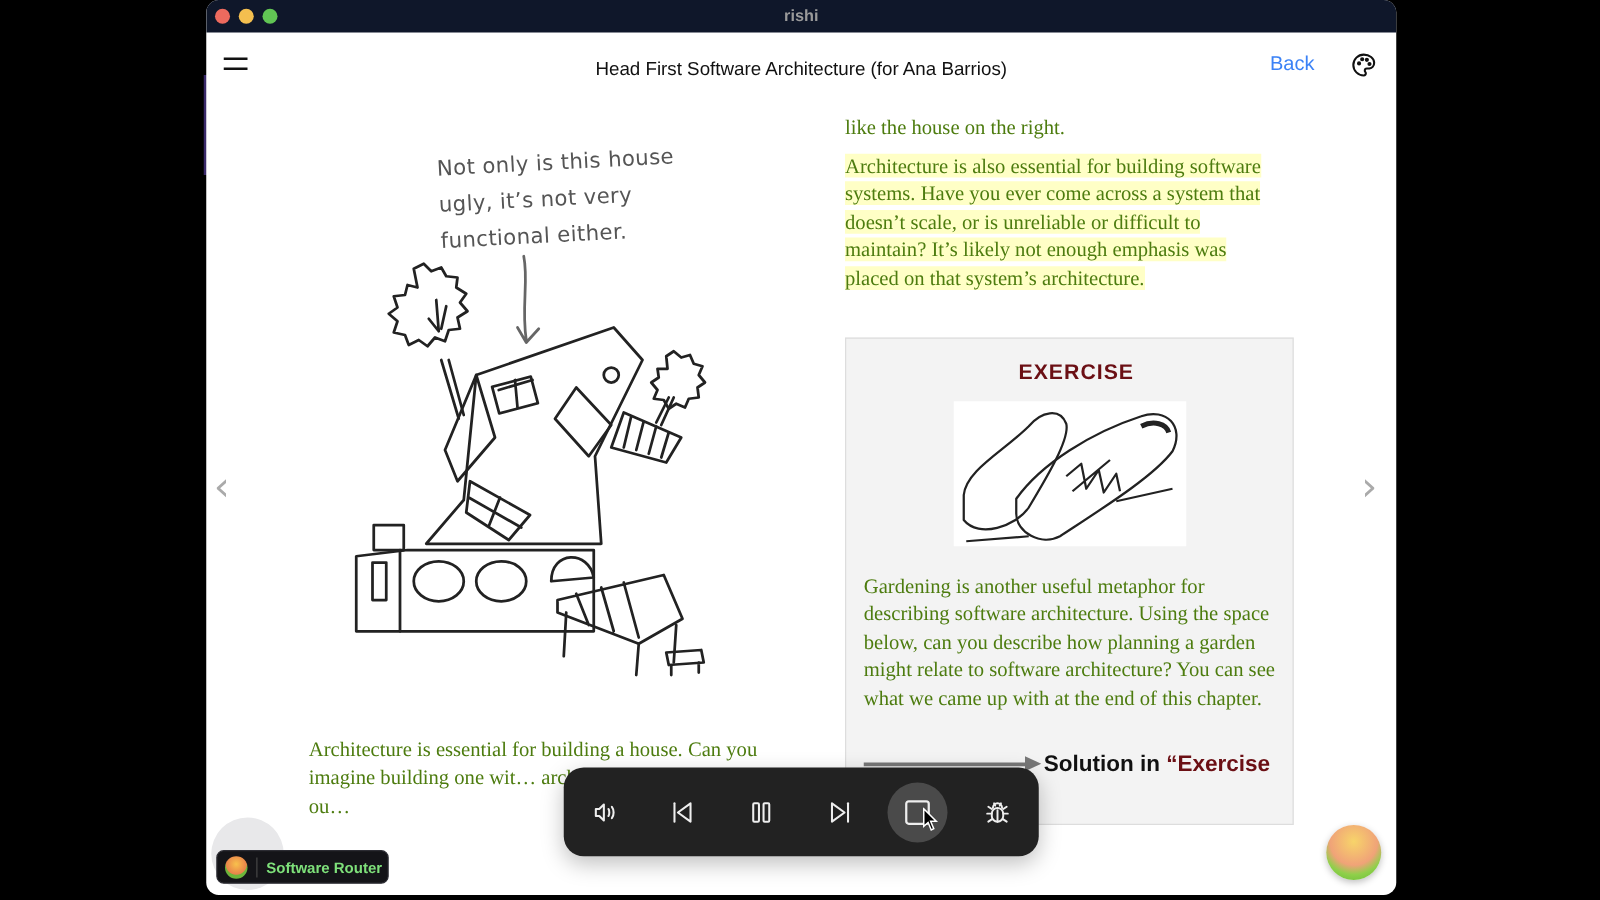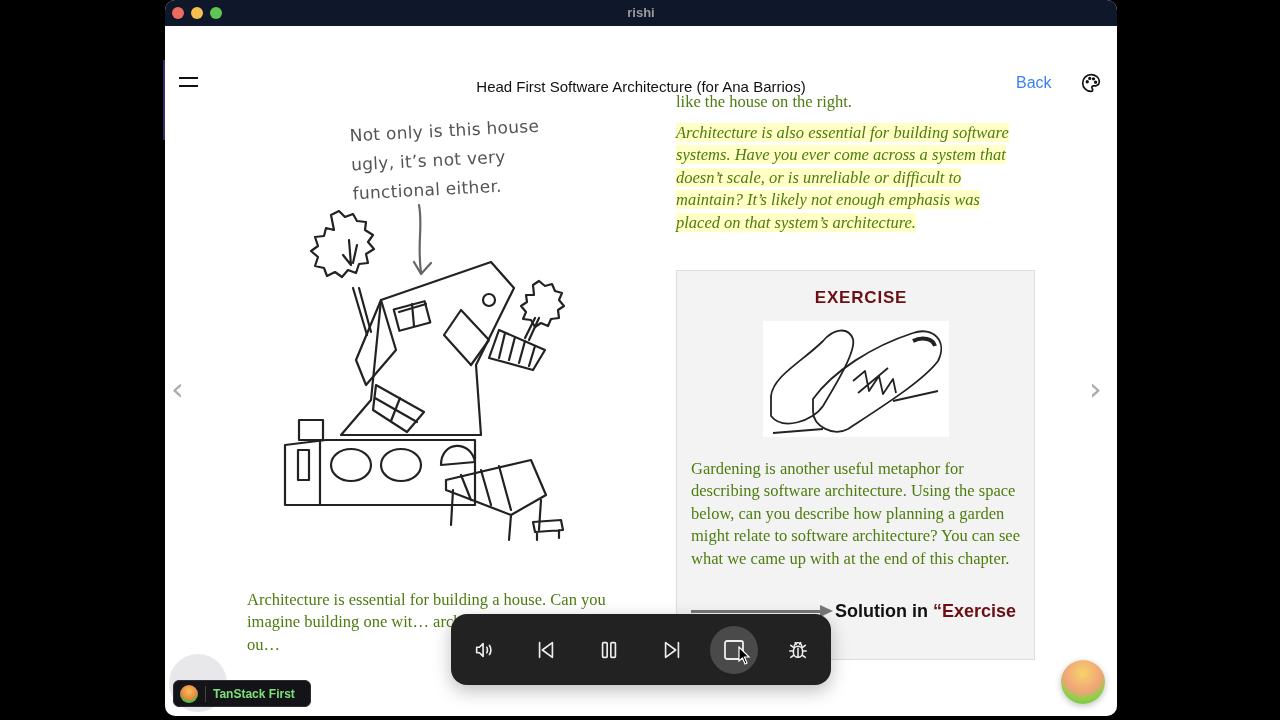--- a/index.html
+++ b/index.html
@@ -9,41 +9,41 @@
   .desktop-strip { position: absolute; left: 163px; top: 60px; width: 3px; height: 80px; background: #3a2a6a; }
 
   .window { position: absolute; left: 165px; top: 0; width: 952px; height: 716px; background: #fff; border-radius: 10px; overflow: hidden; }
   .titlebar { position: absolute; left: 0; top: 0; width: 100%; height: 26px; background: #0f172a; }
   .traffic { position: absolute; top: 7px; width: 12px; height: 12px; border-radius: 50%; }
   .t-close { left: 7px; background: #ed6a5e; }
   .t-min { left: 26px; background: #f4bf4f; }
   .t-max { left: 45px; background: #61c554; }
   .win-title { position: absolute; left: 0; right: 0; top: 5px; text-align: center; color: #9a9a9a; font-size: 13px; font-weight: bold; }
 
-  .app-header { position: absolute; top: 26px; left: 0; width: 100%; height: 60px; margin-top: 31px; }
+  .app-header { position: absolute; top: 26px; left: 0; width: 100%; height: 60px; }
   .menu-btn { position: absolute; left: 14px; top: 18px; width: 20px; height: 14px; cursor: pointer; }
   .menu-btn span { position: absolute; left: 0; width: 19px; height: 2px; background: #111; }
   .menu-btn span:nth-child(1) { top: 2px; }
   .menu-btn span:nth-child(2) { top: 10px; }
   .book-title { position: absolute; left: 0; right: 0; top: 21px; text-align: center; font-size: 15px; color: #111; }
   .back-btn { position: absolute; left: 851px; top: 17px; font-size: 16px; color: #3b82f6; cursor: pointer; }
   .palette-btn { position: absolute; left: 916px; top: 16px; width: 20px; height: 20px; cursor: pointer; }
 
   .nav-arrow { position: absolute; top: 370px; font-size: 32px; color: #aaa; cursor: pointer; font-family: "DejaVu Sans", sans-serif; }
   .nav-prev { left: 6px; }
   .nav-next { left: 924px; }
 
   .handwriting { position: absolute; left: 186px; top: 116px; width: 210px; font-family: "DejaVu Sans", sans-serif; font-size: 17px; line-height: 29px; color: #555; transform: rotate(-3deg); letter-spacing: 0.3px; }
   .house-illus { position: absolute; left: 106px; top: 200px; width: 320px; height: 350px; }
 
   .serif { font-family: "Liberation Serif", serif; font-size: 16.5px; line-height: 22.4px; color: #4d7c0f; }
   .left-text { position: absolute; left: 82px; top: 589px; width: 370px; }
   .right-top { position: absolute; left: 511px; top: 91px; width: 360px; }
   .highlight-para { position: absolute; left: 511px; top: 122px; width: 350px; }
-  .highlight-para span { background: #ffffc6; font-style: italic; }
+  .highlight-para span { background: #ffffc6; }
 
   .exercise-box { position: absolute; left: 511px; top: 270px; width: 359px; height: 390px; background: #f3f3f3; border: 1px solid #ddd; }
   .exercise-title { position: absolute; left: 11px; right: 0; top: 17px; text-align: center; font-family: "Liberation Sans", sans-serif; font-weight: bold; font-size: 17px; letter-spacing: 0.8px; color: #6b0f14; }
   .shoes-img { position: absolute; left: 86px; top: 50px; width: 186px; height: 116px; background: #fff; }
   .exercise-text { position: absolute; left: 14px; top: 187px; width: 335px; }
   .solution-row { position: absolute; left: 14px; top: 330px; width: 340px; height: 22px; }
   .solution-arrow { position: absolute; left: 0; top: 9px; width: 130px; height: 3px; background: #777; }
   .solution-arrow::after { content: ""; position: absolute; right: -12px; top: -5px; border-left: 13px solid #777; border-top: 6px solid transparent; border-bottom: 6px solid transparent; }
   .solution-text { position: absolute; left: 144px; top: 0; font-family: Liberation Sans, sans-serif; font-weight: bold; font-size: 18px; color: #111; white-space: nowrap; }
   .solution-link { color: #6b0f14; }
@@ -189,16 +189,16 @@
   </div>
 
   <svg class="cursor" width="14" height="20" viewBox="0 0 14 20">
       <path d="M1 1 L1 15 L4.5 12 L7 18 L9 17 L6.5 11 L11 11 Z" fill="#000" stroke="#fff" stroke-width="1.2"></path>
     </svg>
 
   <div class="devtools-bubble"></div>
   <div class="tanstack-pill">
     <div class="tanstack-logo"></div>
     <div class="tanstack-sep"></div>
-    <div class="tanstack-label">TanStack First</div>
+    <div class="tanstack-label">Software Router</div>
   </div>
   <div class="tanstack-float"></div>
 </div>
 
 </body></html>

